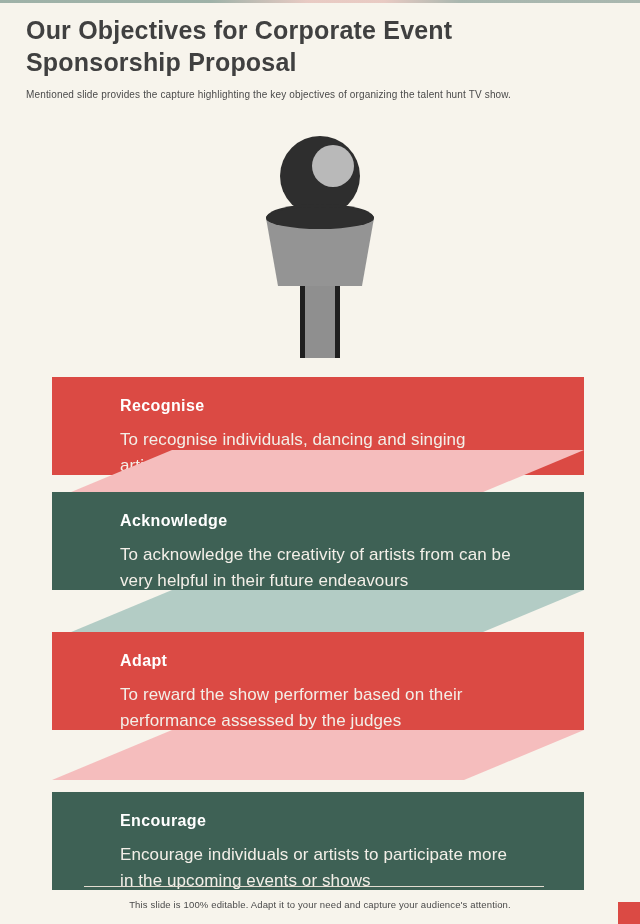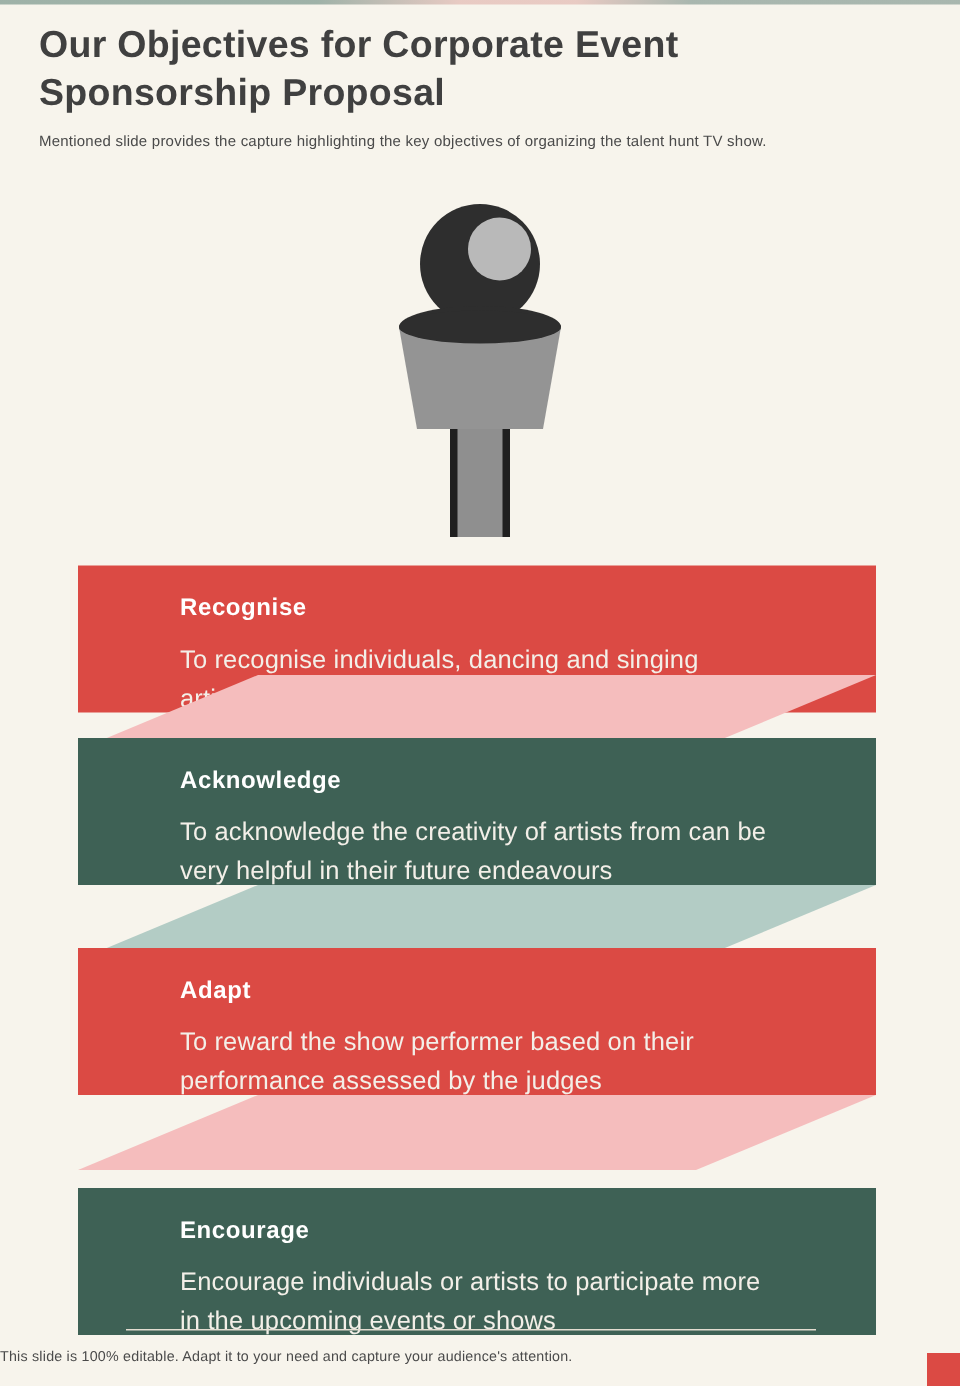--- a/index.html
+++ b/index.html
@@ -119,21 +119,21 @@
     left: 84px;
     width: 460px;
     height: 1px;
     background: #E2DCD0;
   }
   .footer-note {
     position: absolute;
     bottom: 14px;
     left: 0;
     width: 640px;
-    text-align: left;
+    text-align: center;
     font-size: 9.5px;
     color: #4A4A4A;
     letter-spacing: 0.15px;
   }
   .corner-mark {
     position: absolute;
     right: 0px;
     bottom: 0px;
     width: 22px;
     height: 22px;

